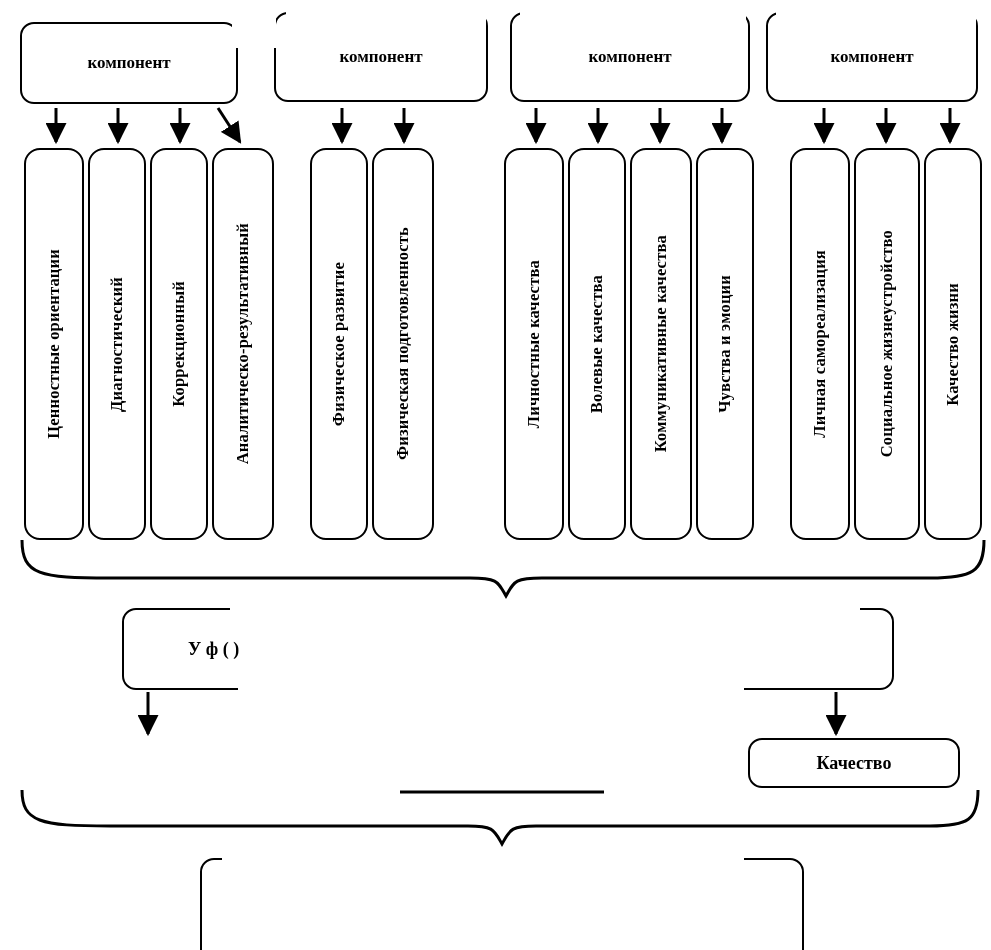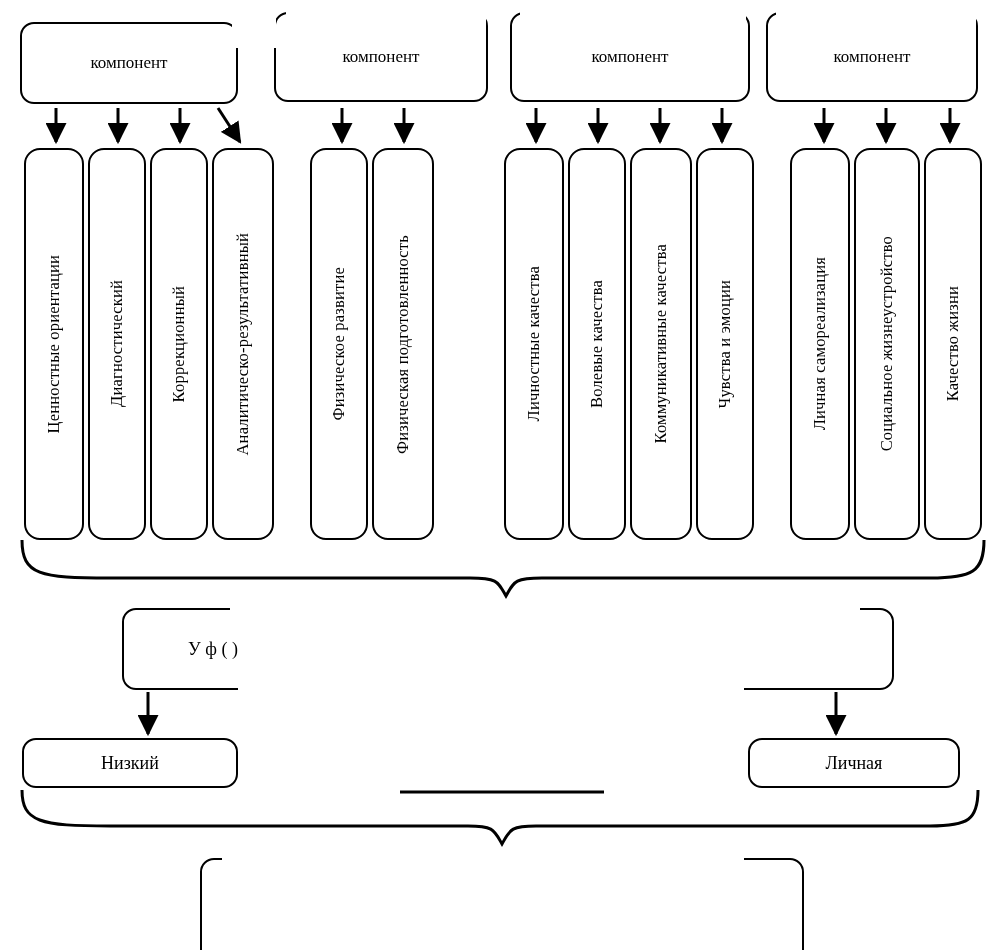--- a/index.html
+++ b/index.html
@@ -17,20 +17,21 @@
     height: 950px;
     overflow: hidden;
     background: #ffffff;
   }
   .rbox {
     position: absolute;
     box-sizing: border-box;
     border: 2px solid #000000;
     border-radius: 14px;
     background: #ffffff;
+    font-weight: bold;
   }
   .top-box {
     display: flex;
     align-items: center;
     justify-content: center;
   }
   .top-label {
     font-size: 17px;
     line-height: 1.1;
     text-align: center;
@@ -140,26 +141,23 @@
     <span class="vlabel">Социальное жизнеустройство</span>
   </div>
   <div class="rbox vbox" style="left:924px; top:148px; width:58px; height:392px;">
     <span class="vlabel">Качество жизни</span>
   </div>
 
   <div class="rbox hbox" style="left:122px; top:608px; width:772px; height:82px; justify-content:flex-start;">
     <span class="mid-text" style="margin-left:64px;">У                    ф                         (                                                        )</span>
   </div>
 
-  <div class="rbox hbox" style="left:22px; top:738px; width:216px; height:50px;">
-    <span class="level-label">Низкий</span>
-  </div>
 
   <div class="rbox hbox" style="left:748px; top:738px; width:212px; height:50px;">
-    <span class="level-label">Личная</span>
+    <span class="level-label">Качество</span>
   </div>
 
   <div class="rbox hbox" style="left:200px; top:858px; width:604px; height:110px;">
     <span class="hlabel"></span>
   </div>
 
   <div style="position:absolute; left:232px; top:8px; width:44px; height:40px; background:#ffffff;"></div>
   <div style="position:absolute; left:286px; top:8px; width:200px; height:34px; background:#ffffff;"></div>
   <div style="position:absolute; left:520px; top:8px; width:226px; height:34px; background:#ffffff;"></div>
   <div style="position:absolute; left:776px; top:8px; width:200px; height:34px; background:#ffffff;"></div>

